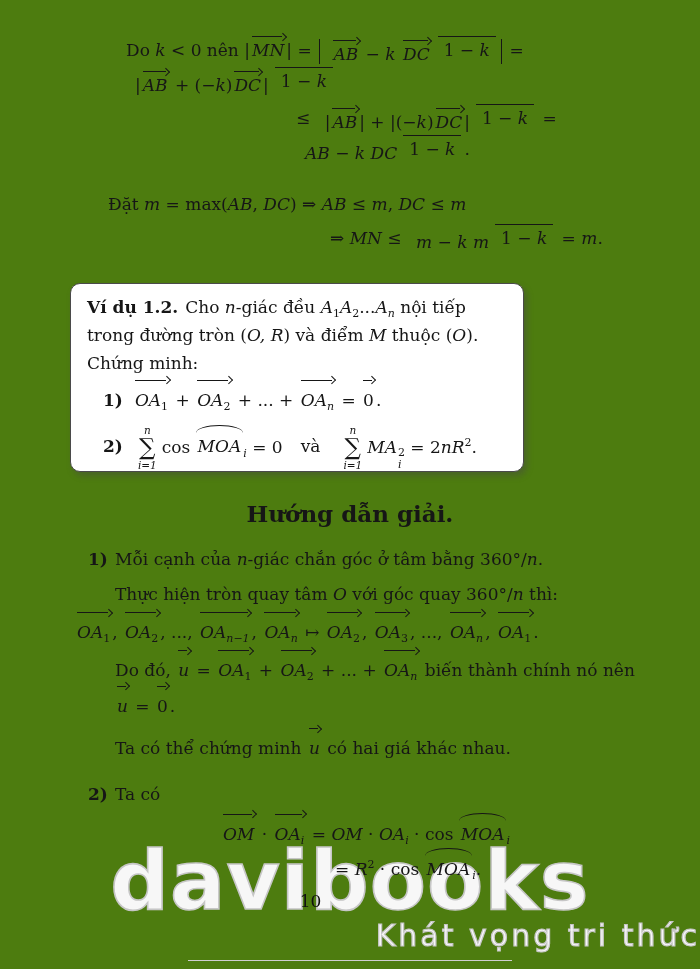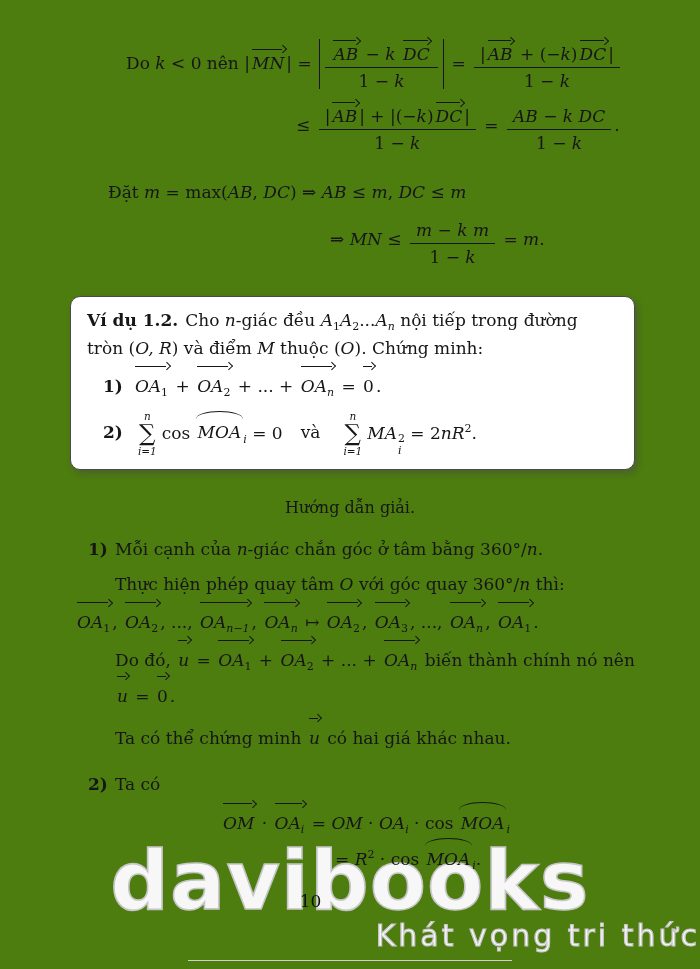--- a/index.html
+++ b/index.html
@@ -2,21 +2,21 @@
 <html><head>
 <meta charset="utf-8">
 <style>
   html,body{margin:0;padding:0;background:#ffffff;}
   .page{position:relative;width:700px;height:969px;background:#4d7c0f;overflow:hidden;
         font-family:"DejaVu Serif",serif;color:#161616;font-size:17px;}
   .content{position:relative;z-index:1;}
   .it{font-style:italic;}
   .line{margin:0;}
   
-  .frac{display:inline-flex;flex-direction:column;align-items:center;vertical-align:middle;margin:0 3px;}
+  .frac{display:inline-flex;align-items:center;vertical-align:middle;margin:0 3px;}
   .frac .num{padding:8px 6px 3px;white-space:nowrap;}
   .frac .den{border-top:1.4px solid #161616;padding:3px 6px 1px;white-space:nowrap;align-self:stretch;text-align:center;}
   
   .babs{display:inline-flex;align-items:stretch;vertical-align:middle;}
   .vbar{width:1.4px;background:#161616;margin:3px 2px;}
   
   .vec{position:relative;display:inline-block;font-style:italic;padding:0 2px;white-space:nowrap;}
   .vec::after{content:"";position:absolute;left:2px;right:4px;top:-4px;border-top:1.3px solid #161616;}
   .vec::before{content:"";position:absolute;right:1px;top:-6.4px;width:4.6px;height:4.6px;
                border-top:1.3px solid #161616;border-right:1.3px solid #161616;transform:rotate(45deg);}
@@ -33,30 +33,30 @@
   .sum .lim{font-size:10.5px;font-style:italic;}
   .sum .sg{font-size:23px;margin:1px 0;font-style:normal;}
   
   .ss{display:inline-flex;flex-direction:column;align-items:flex-start;font-size:11px;line-height:1.1;vertical-align:-0.35em;margin-left:1px;}
   .ss sup,.ss sub{font-size:inherit;}
   
   .eqA{margin:36px 0 0 126px;}
   .eqB{margin:6px 0 0 296px;}
   .eqC{margin:26px 0 0 108px;line-height:1.5;}
   .eqD{margin:6px 0 0 330px;}
-  .exbox{box-sizing:border-box;margin:28px 0 0 70px;width:565px;background:#fff;
-         border:1.6px solid #4a4a4a;border-radius:10px;padding:10px 16px 12px;
+  .exbox{box-sizing:border-box;margin:28px 0 0 70px;width:454px;background:#fff;
+         border:1.6px solid #4a4a4a;border-radius:10px;padding:10px 16px 0;
          box-shadow:3px 4px 6px rgba(70,70,70,.45);}
   .exbox p{margin:0;}
   .ex-intro{line-height:1.6;}
   .ex-title{margin-right:7px;}
   .ex-item{margin:7px 0 0 16px !important;line-height:1.95;}
   .ex-label{margin-right:10px;}
   .mid{margin:0 18px;}
-  .guide{margin:28px 0 0;text-align:center;font-weight:normal;font-size:16px;}
+  .guide{margin:28px 0 0;text-align:center;font-weight:bold;font-size:23px;}
   .sol{display:flex;margin:20px 58px 0 88px;}
   .sol2{margin-top:8px;}
   .sol-label{width:27px;flex:none;font-weight:bold;line-height:1.5;}
   .sol-body{flex:1;}
   .sol-body p{margin:0 0 9px;line-height:1.5;}
   .pv{line-height:1.95 !important;}
   .p3{margin-left:-40px !important;white-space:nowrap;margin-bottom:4px !important;}
   .p4{margin-bottom:2px !important;}
   .e1{margin:10px 0 2px 106px !important;}
   .e2{margin:0 0 0 220px !important;}
@@ -120,21 +120,21 @@
             <sub class="it">i</sub>
           </span><span> = 2</span><span class="it">nR</span><sup>2</sup><span>.</span></p>
     </div>
 
     <div class="guide">Hướng dẫn giải.</div>
 
     <div class="sol">
       <div class="sol-label">1)</div>
       <div class="sol-body">
         <p><span>Mỗi cạnh của </span><span class="it">n</span><span>-giác chắn góc ở tâm bằng 360°/</span><span class="it">n</span><span>.</span></p>
-        <p><span>Thực hiện phép quay tâm </span><span class="it">O</span><span> với góc quay 360°/</span><span class="it">n</span><span> thì:</span></p>
+        <p><span>Thực hiện tròn quay tâm </span><span class="it">O</span><span> với góc quay 360°/</span><span class="it">n</span><span> thì:</span></p>
         <p class="p3 pv"><span class="vec"><span>OA</span><sub>1</sub></span><span>, </span><span class="vec"><span>OA</span><sub>2</sub></span><span>, ..., </span><span class="vec"><span>OA</span><sub class="it">n−1</sub></span><span>, </span><span class="vec"><span>OA</span><sub class="it">n</sub></span><span> ↦ </span><span class="vec"><span>OA</span><sub>2</sub></span><span>, </span><span class="vec"><span>OA</span><sub>3</sub></span><span>, ..., </span><span class="vec"><span>OA</span><sub class="it">n</sub></span><span>, </span><span class="vec"><span>OA</span><sub>1</sub></span><span>.</span></p>
         <p class="p4 pv"><span>Do đó, </span><span class="vec">u</span><span> = </span><span class="vec"><span>OA</span><sub>1</sub></span><span> + </span><span class="vec"><span>OA</span><sub>2</sub></span><span> + ... + </span><span class="vec"><span>OA</span><sub class="it">n</sub></span><span> biến thành chính nó nên</span></p>
         <p class="pv"><span class="vec">u</span><span> = </span><span class="vec up">0</span><span>.</span></p>
         <p class="pv"><span>Ta có thể chứng minh </span><span class="vec">u</span><span> có hai giá khác nhau.</span></p>
       </div>
     </div>
 
     <div class="sol sol2">
       <div class="sol-label">2)</div>
       <div class="sol-body">

